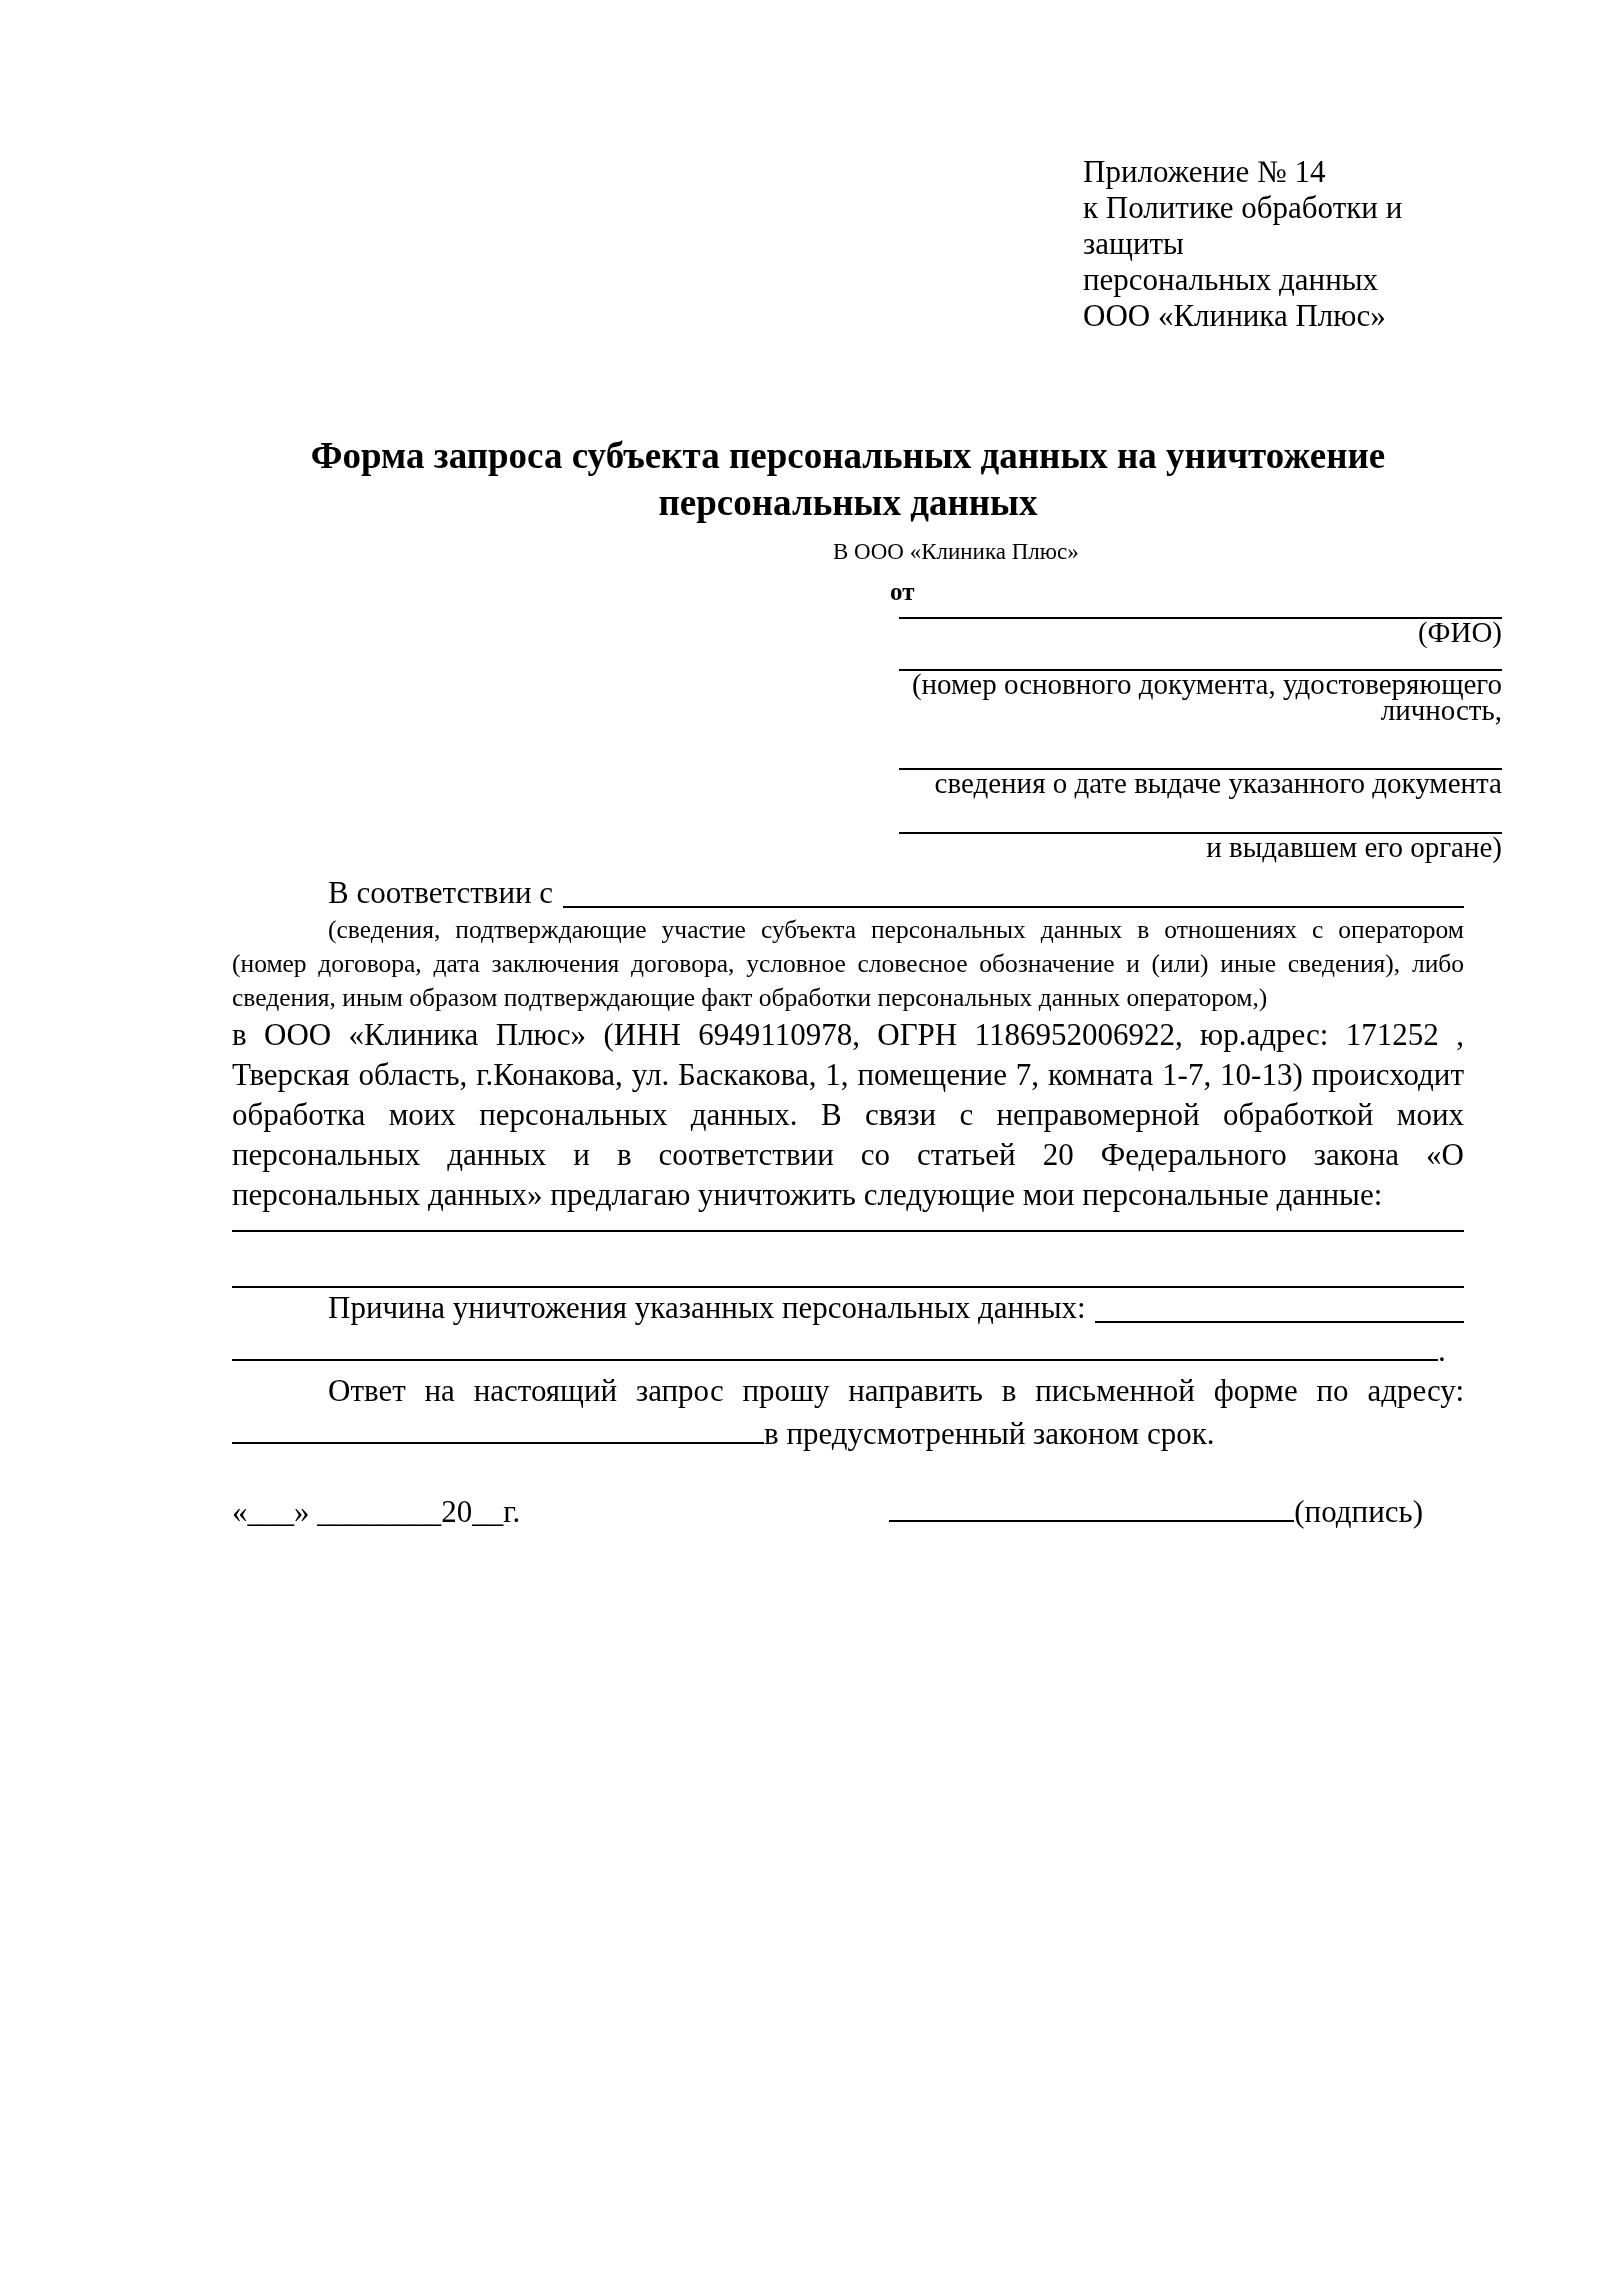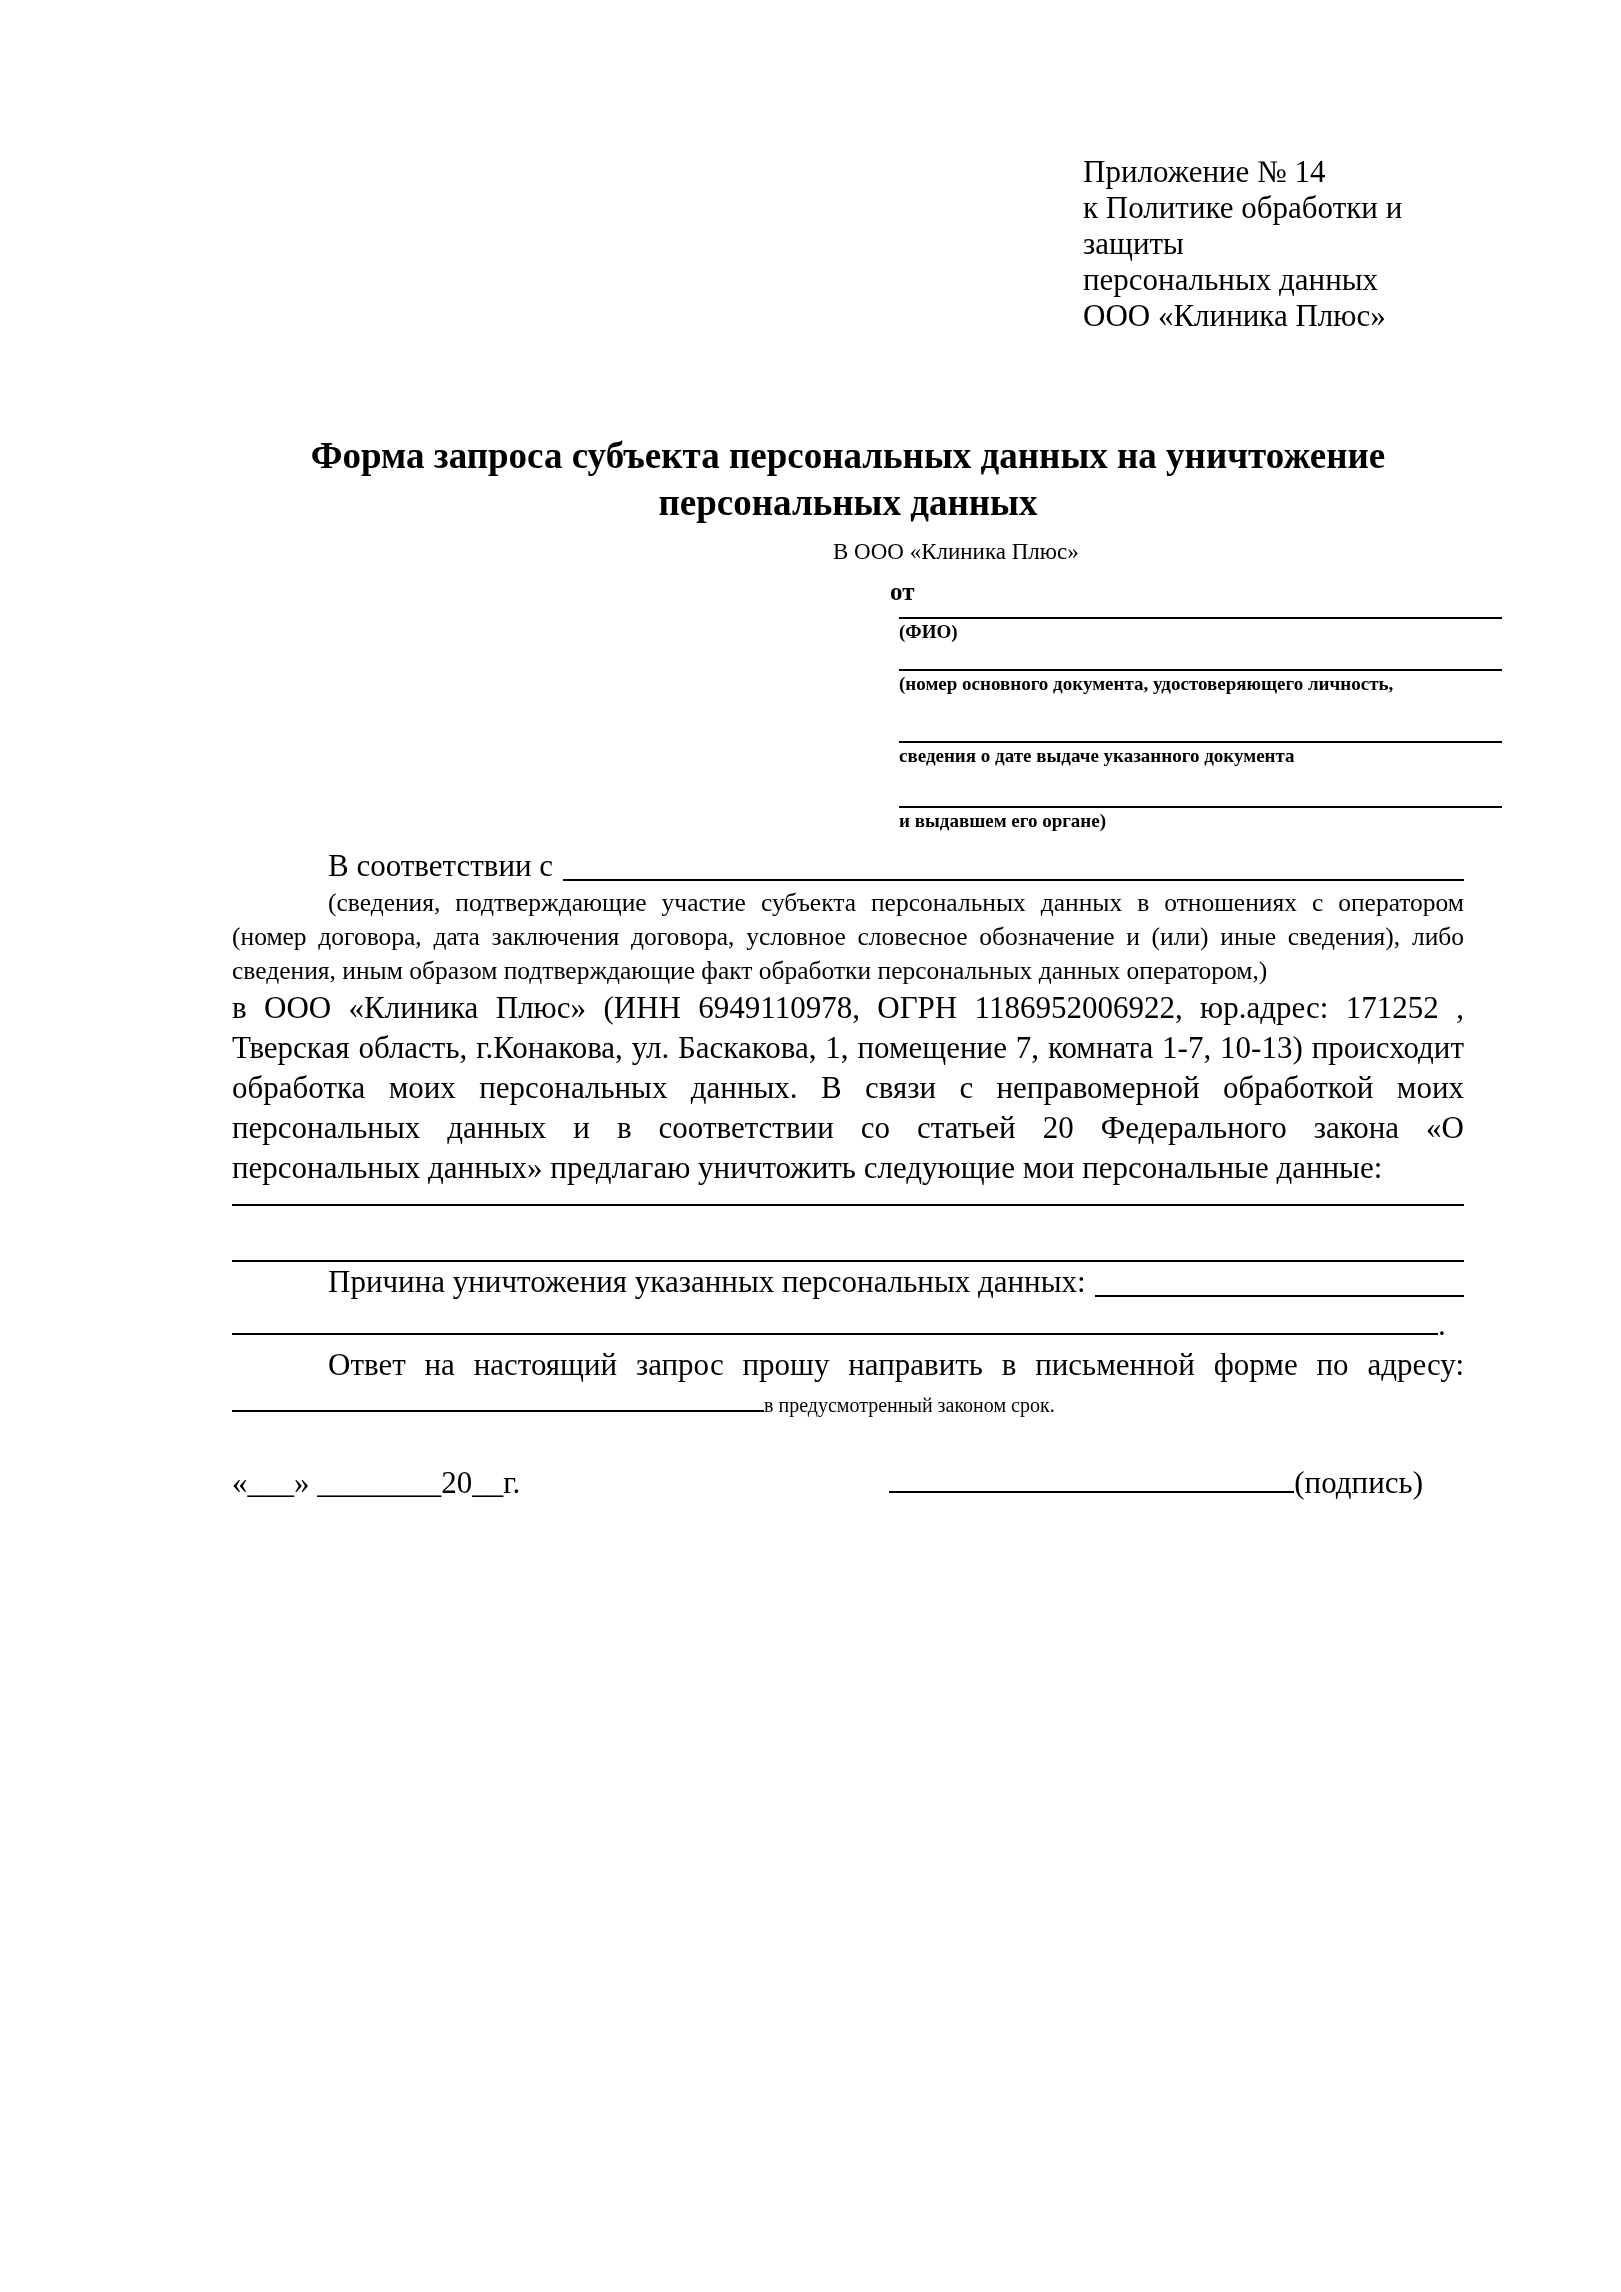--- a/index.html
+++ b/index.html
@@ -59,24 +59,23 @@
     width: 603px;
   }
   .fill-row .uline {
     border-bottom: 2.9px solid #000;
   }
   .fill-row .sp1 { height: 4.9px; }
   .fill-row .sp2 { height: 23.5px; }
   .fill-row .sp3 { height: 44px; }
   .fill-row .sp4 { height: 36px; }
   .fill-row .cap {
-    font-size: 19px;
+    font-size: 29px;
     line-height: 26.5px;
-    text-align: left;
-    font-weight: bold;
+    text-align: right;
   }
 
   
   .consent-row {
     margin-top: 11.8px;
     display: flex;
     font-size: 31px;
     line-height: 40px;
   }
   .consent-row .prefix {
@@ -137,21 +136,21 @@
   .line-period-row .inline-fill { width: 1206px; }
 
   .answer-line {
     font-size: 31px;
     line-height: 40px;
     text-indent: 96px;
     text-align: justify;
     text-align-last: justify;
   }
   .address-line {
-    font-size: 20px;
+    font-size: 31px;
     line-height: 40px;
   }
   .address-line .inline-fill { width: 532px; }
 
   
   .sign-row {
     margin-top: 35px;
     padding-right: 41px;
     display: flex;
     justify-content: space-between;

